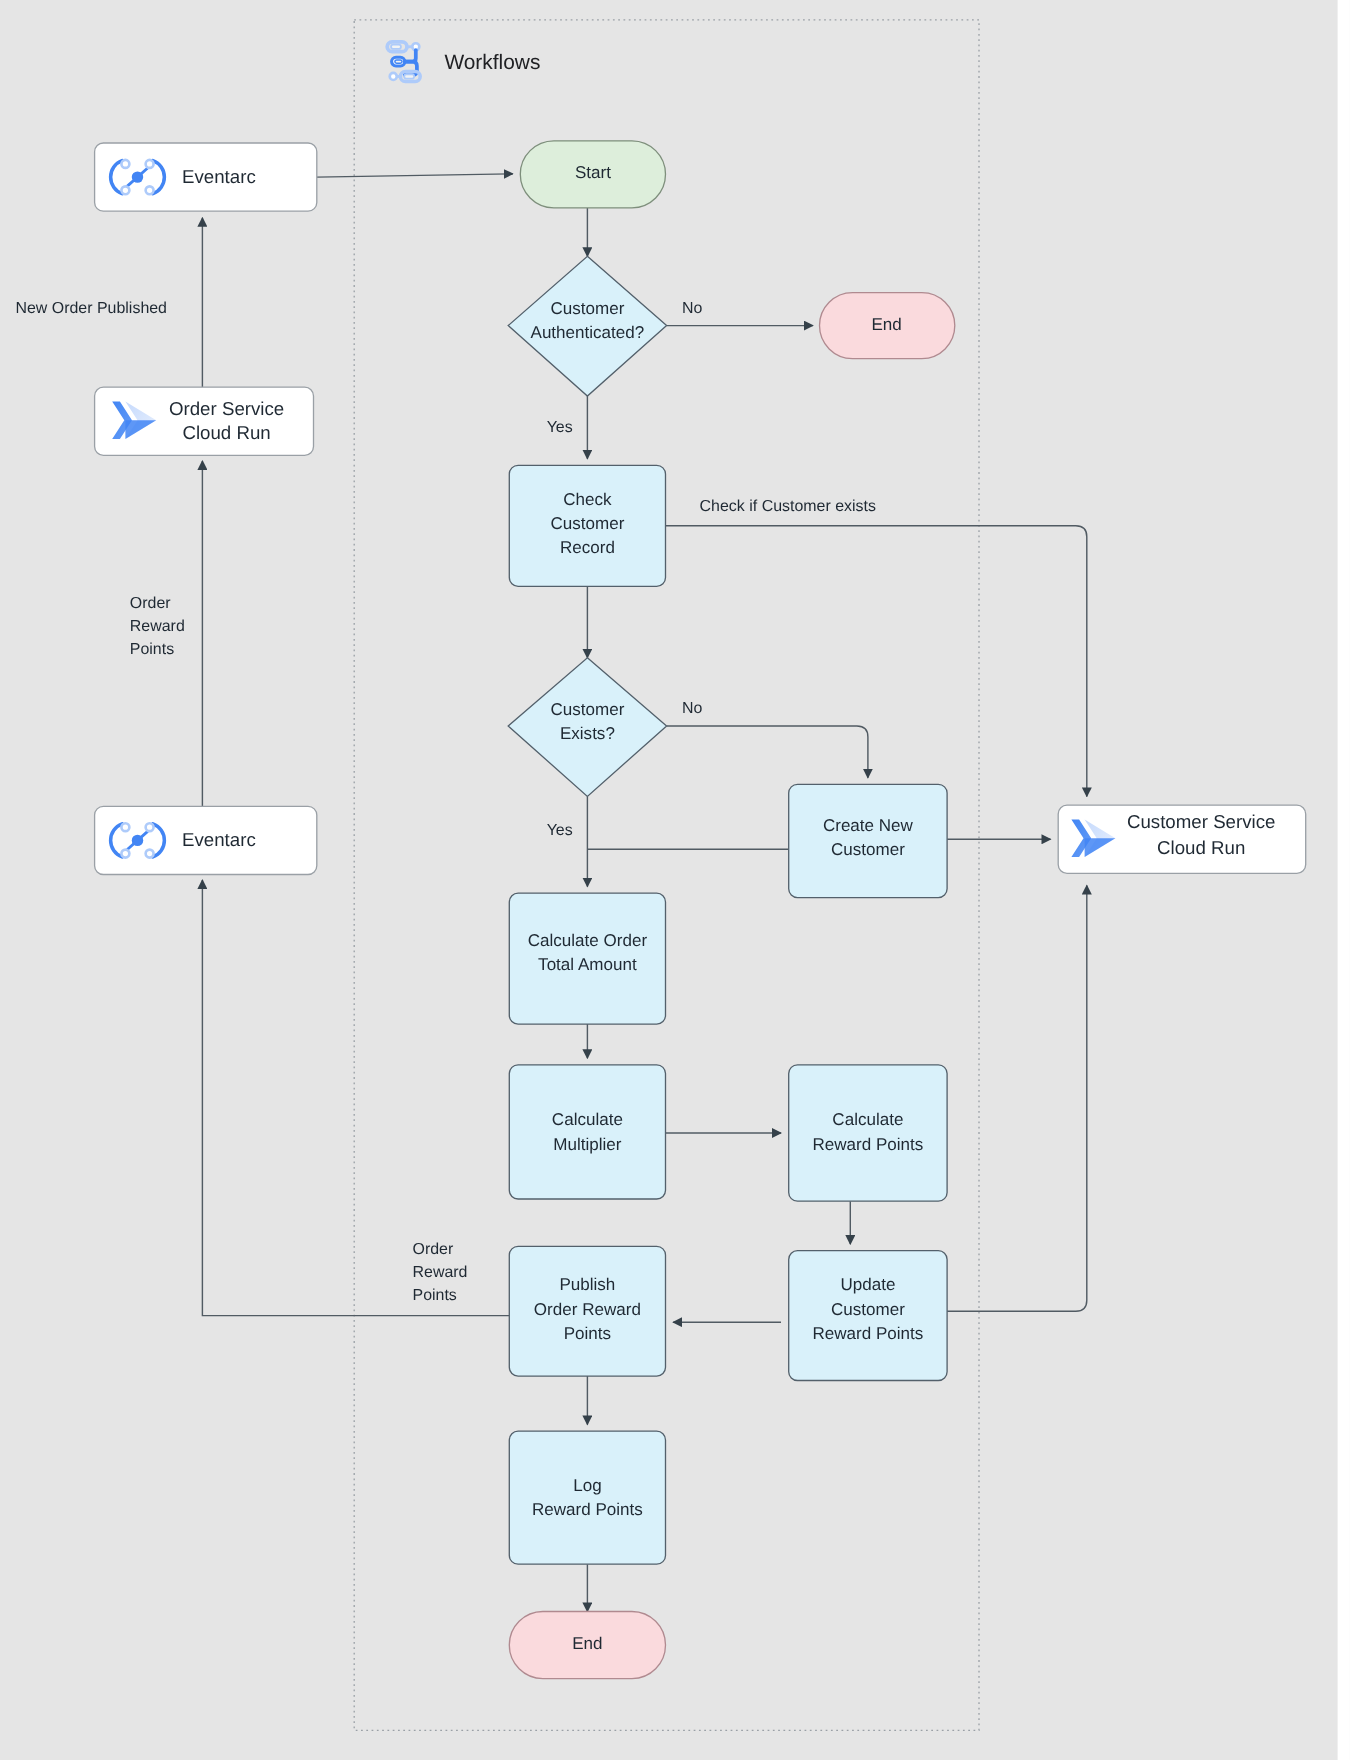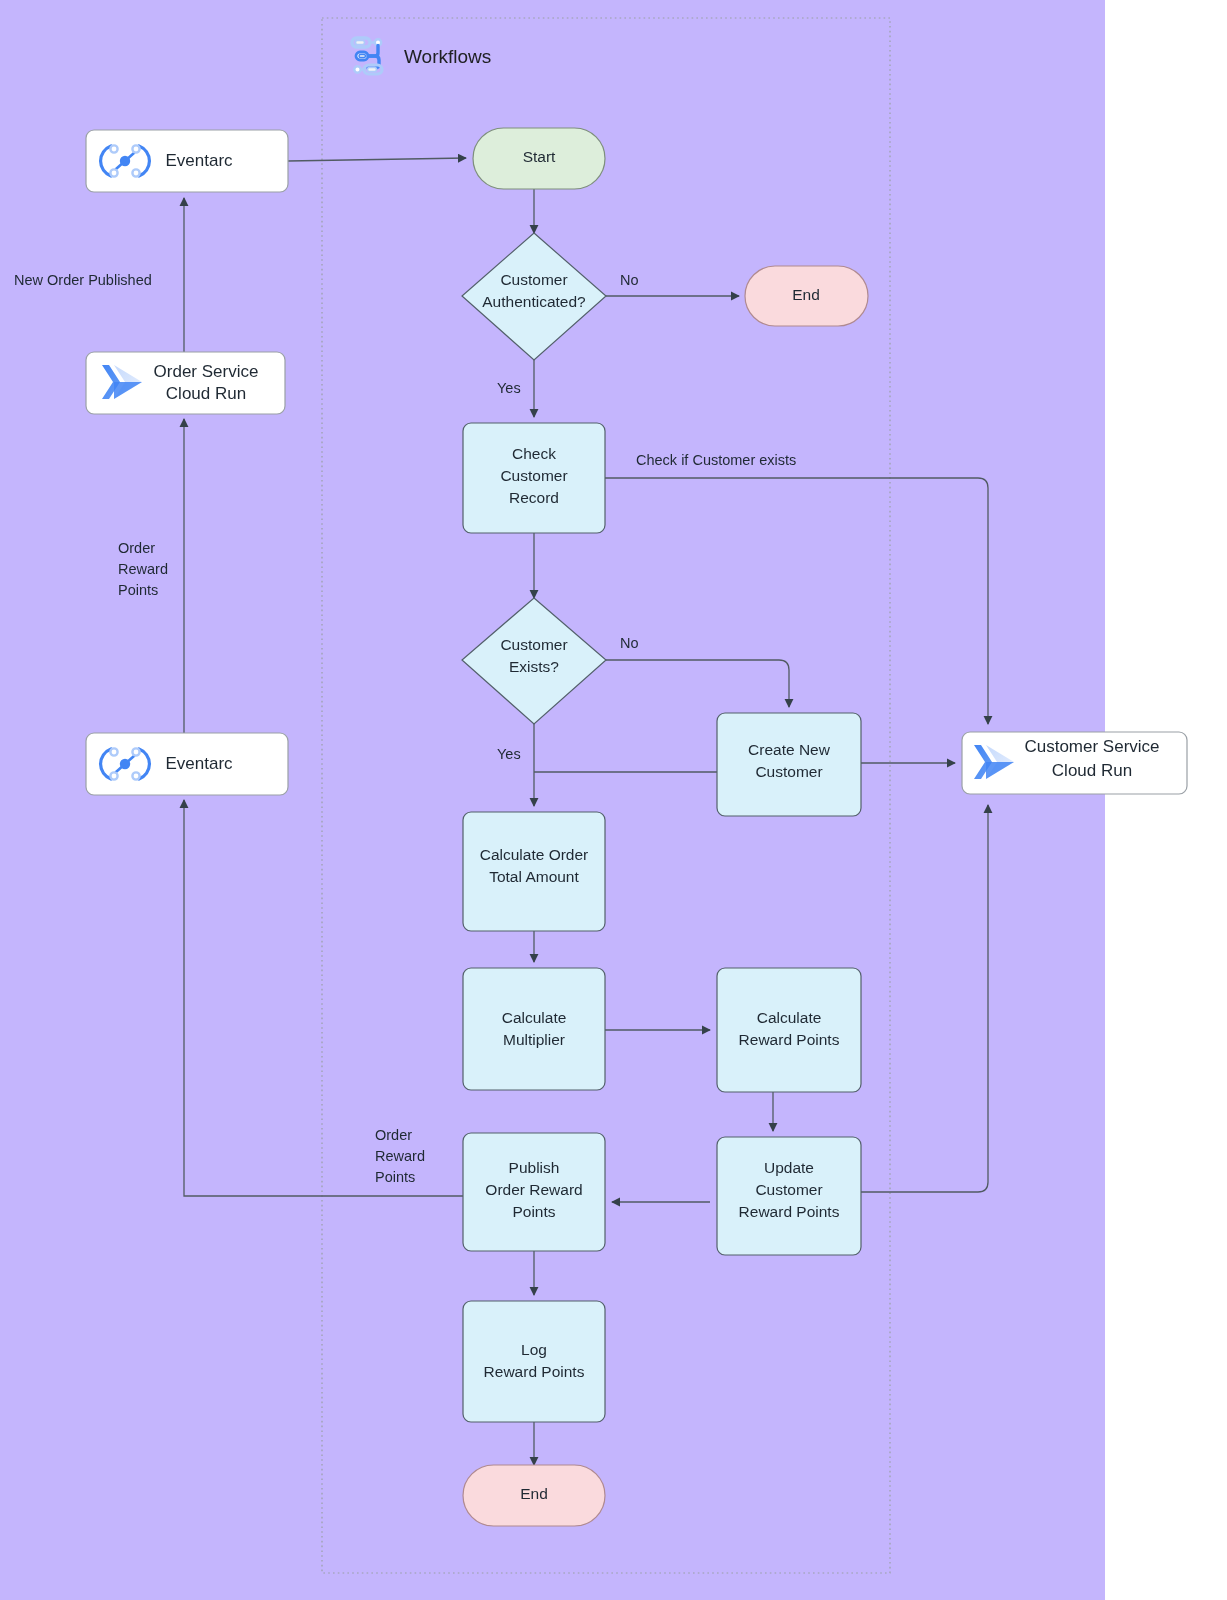--- a/index.html
+++ b/index.html
@@ -2,23 +2,23 @@
 <html><head>
 <meta charset="utf-8">
 <style>
   html, body {
     margin: 0;
     padding: 0;
     background: #ffffff;
   }
   #canvas {
     position: relative;
-    width: 1105px;
+    width: 1216px;
     height: 1600px;
-    background: #c4b5fd;
+    background: #e5e5e5;
     font-family: "Liberation Sans", sans-serif;
   }
   svg.flow {
     position: absolute;
     top: 0; left: 0;
     width: 1227px;
     height: 1600px;
   }
   .node-text {
     font-family: "Liberation Sans", sans-serif;

